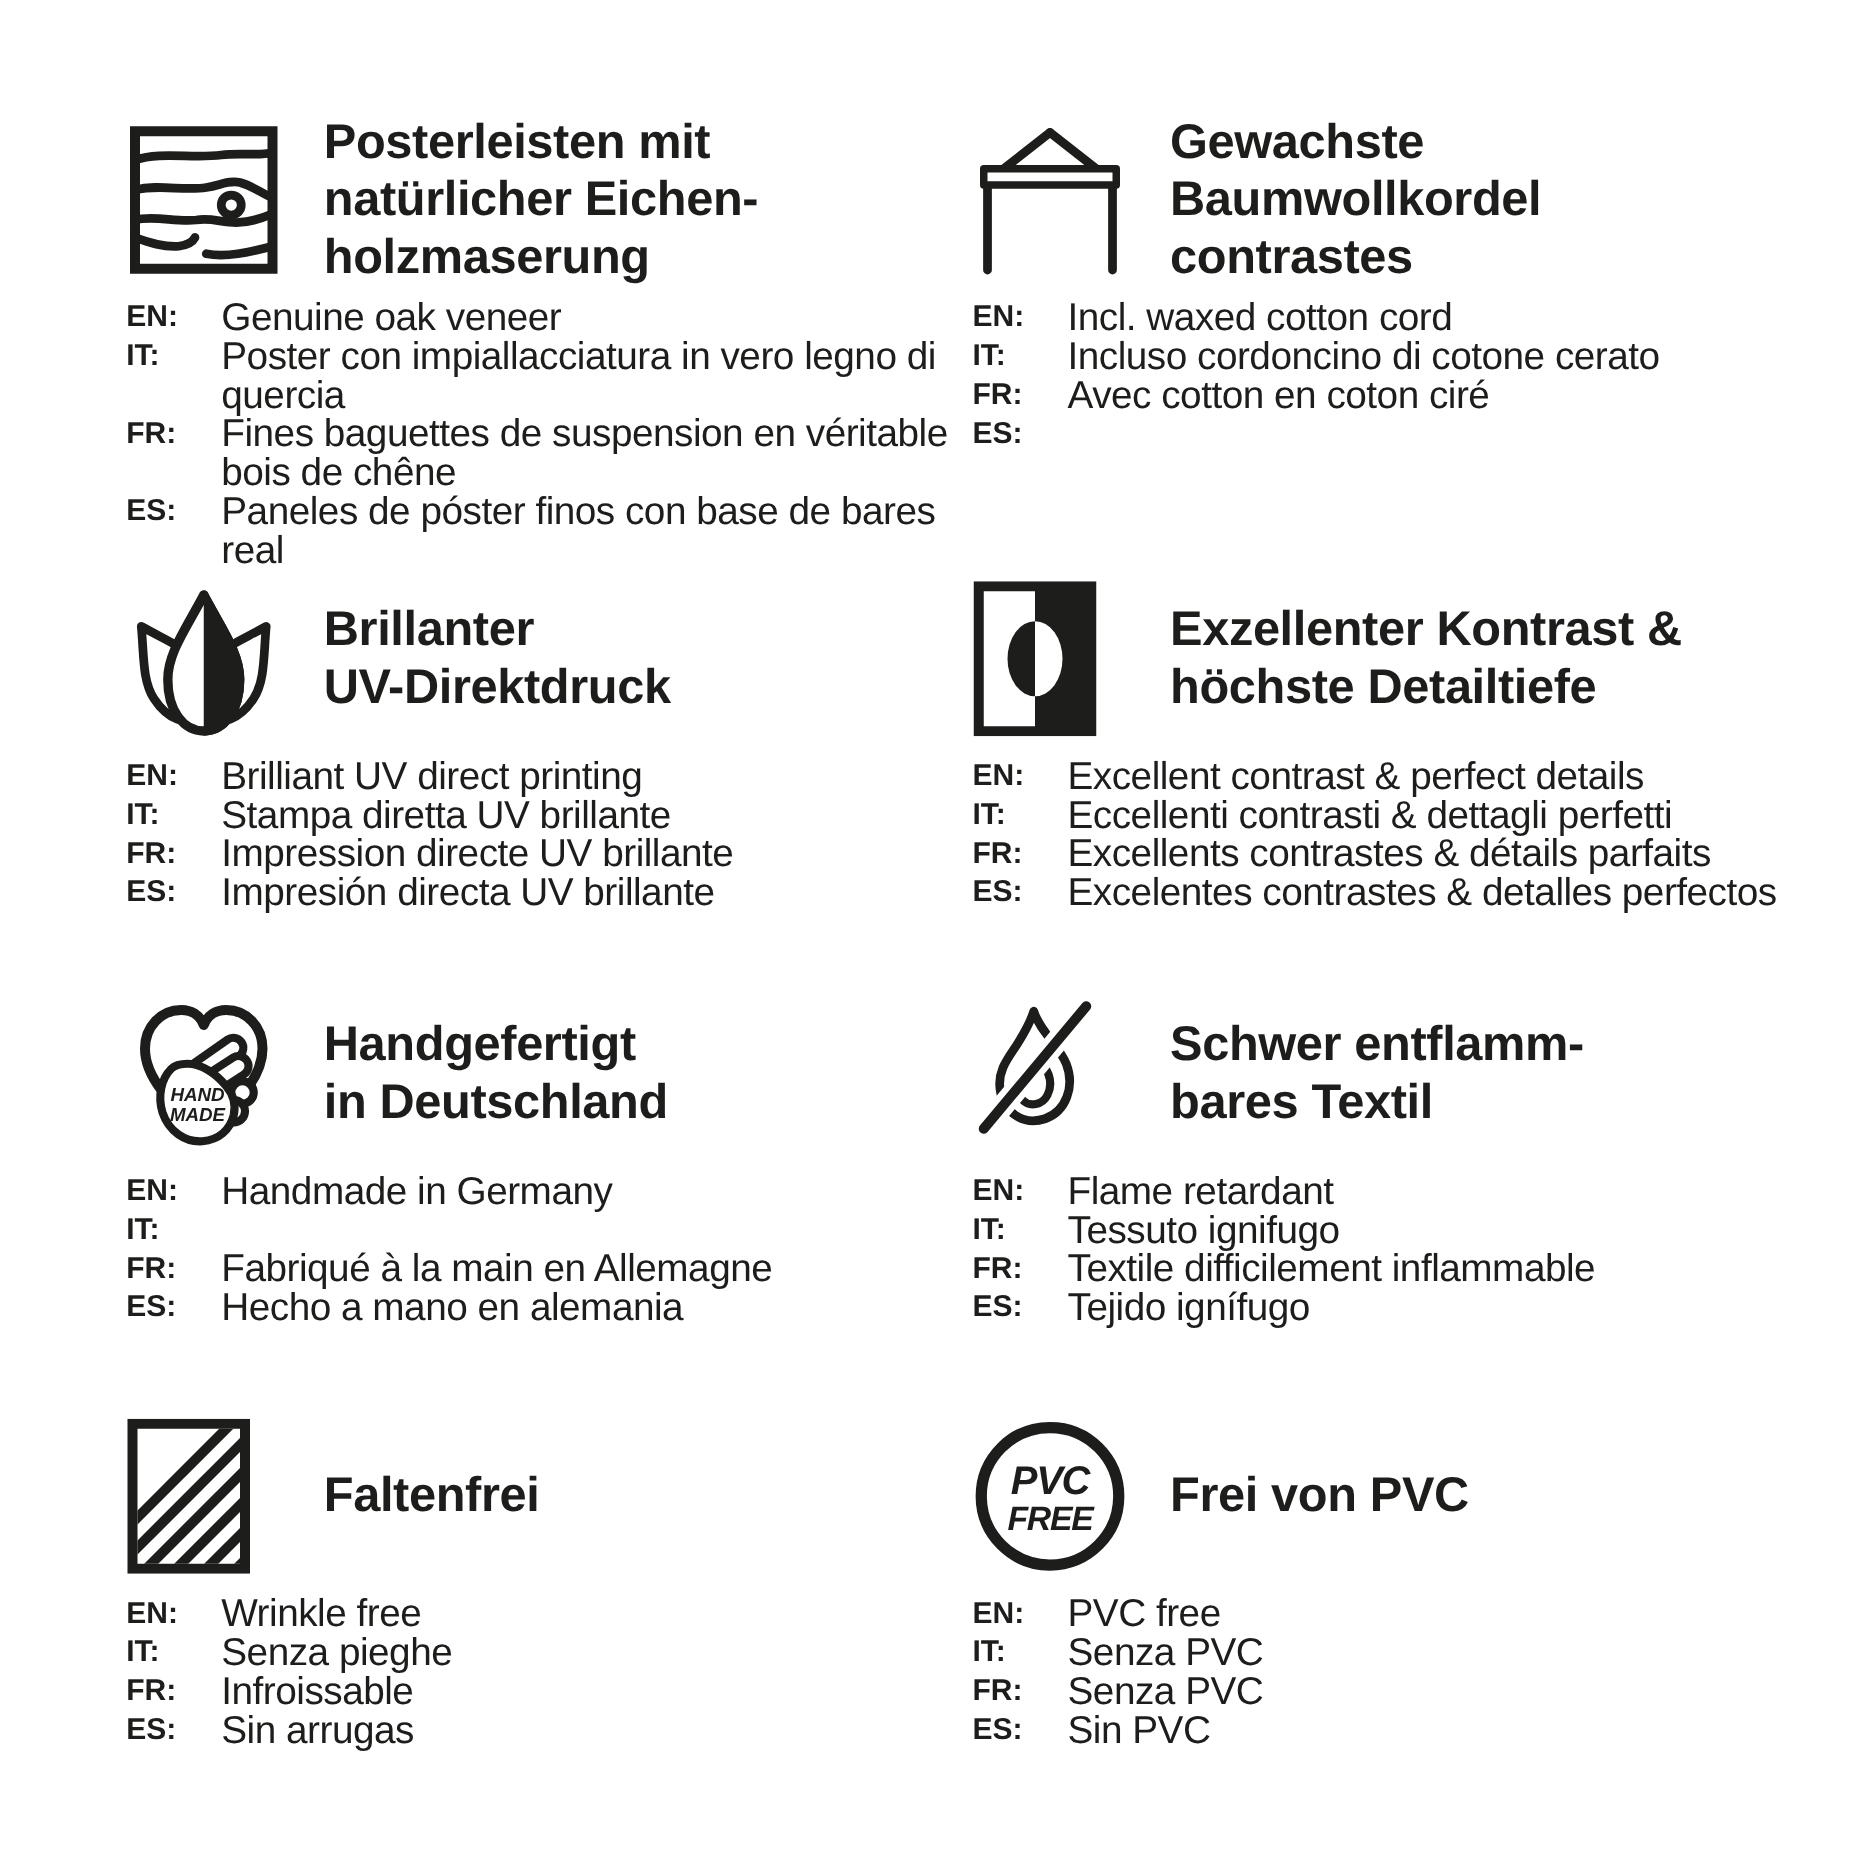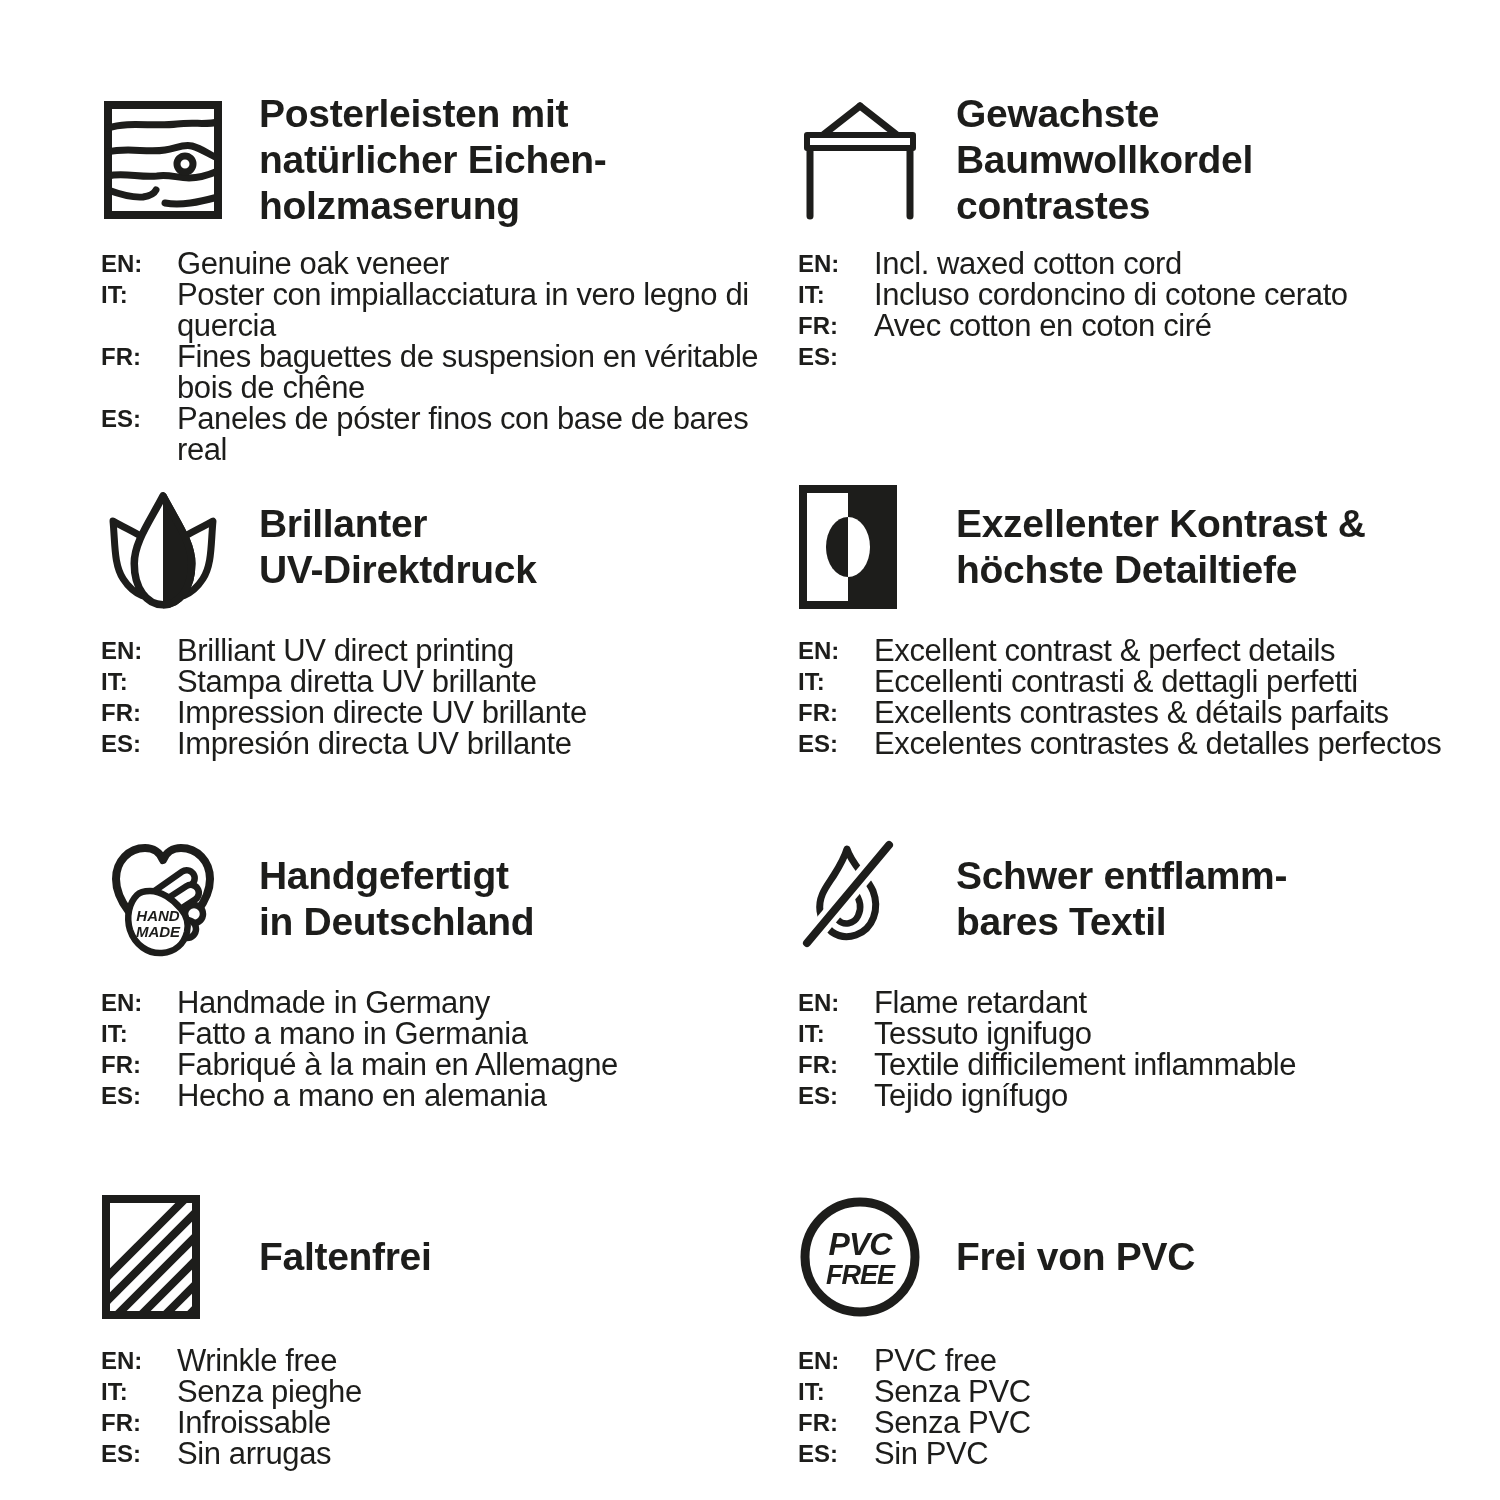--- a/index.html
+++ b/index.html
@@ -9,39 +9,38 @@
     background:#ffffff;
     font-family:"Liberation Sans",sans-serif;
     color:#1d1d1b;
     overflow:hidden;
   }
   .grid{
     position:absolute;left:101px;top:98px;
     display:grid;
     grid-template-columns:677px 660px;
     grid-template-rows:367px 332px 338px auto;
-    gap:20px;
   }
   .feature{display:block;}
   .feature-header{
     display:flex;
     align-items:center;
     height:124px;
     gap:34px;
   }
   .icon-wrap{width:124px;height:124px;flex:0 0 124px;font-style:italic;}
   .feature-title{
     margin:0;
     font-size:39px;
     line-height:46px;
     font-weight:bold;
     letter-spacing:-0.3px;
     white-space:pre-line;
   }
-  .translations{margin-top:26px;}
+  .translations{margin-top:16px;}
   .t-row{
     display:grid;
     grid-template-columns:76px 1fr;
     align-items:start;
   }
   .t-lang{
     font-weight:bold;
     font-size:24px;
     line-height:31px;
   }
@@ -236,21 +235,20 @@
       <h2 class="feature-title">Handgefertigt
 in Deutschland</h2>
     </div>
     <div class="translations">
       <div class="t-row">
         <span class="t-lang">EN:</span>
         <span class="t-text">Handmade in Germany</span>
       </div>
       <div class="t-row">
         <span class="t-lang">IT:</span>
-        <span class="t-text">Fatto a mano in Germania</span>
       </div>
       <div class="t-row">
         <span class="t-lang">FR:</span>
         <span class="t-text">Fabriqué à la main en Allemagne</span>
       </div>
       <div class="t-row">
         <span class="t-lang">ES:</span>
         <span class="t-text">Hecho a mano en alemania</span>
       </div>
     </div>

